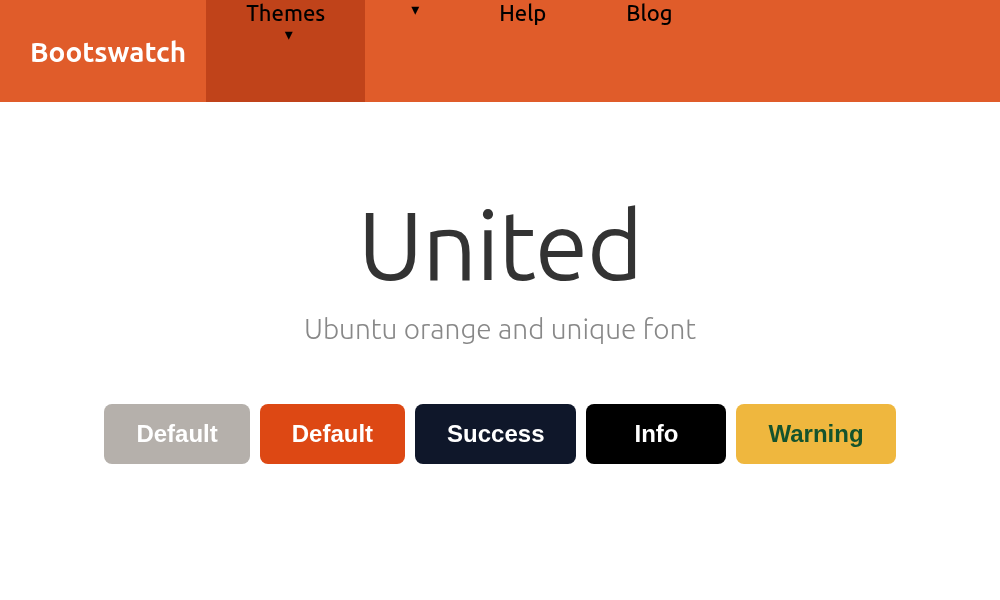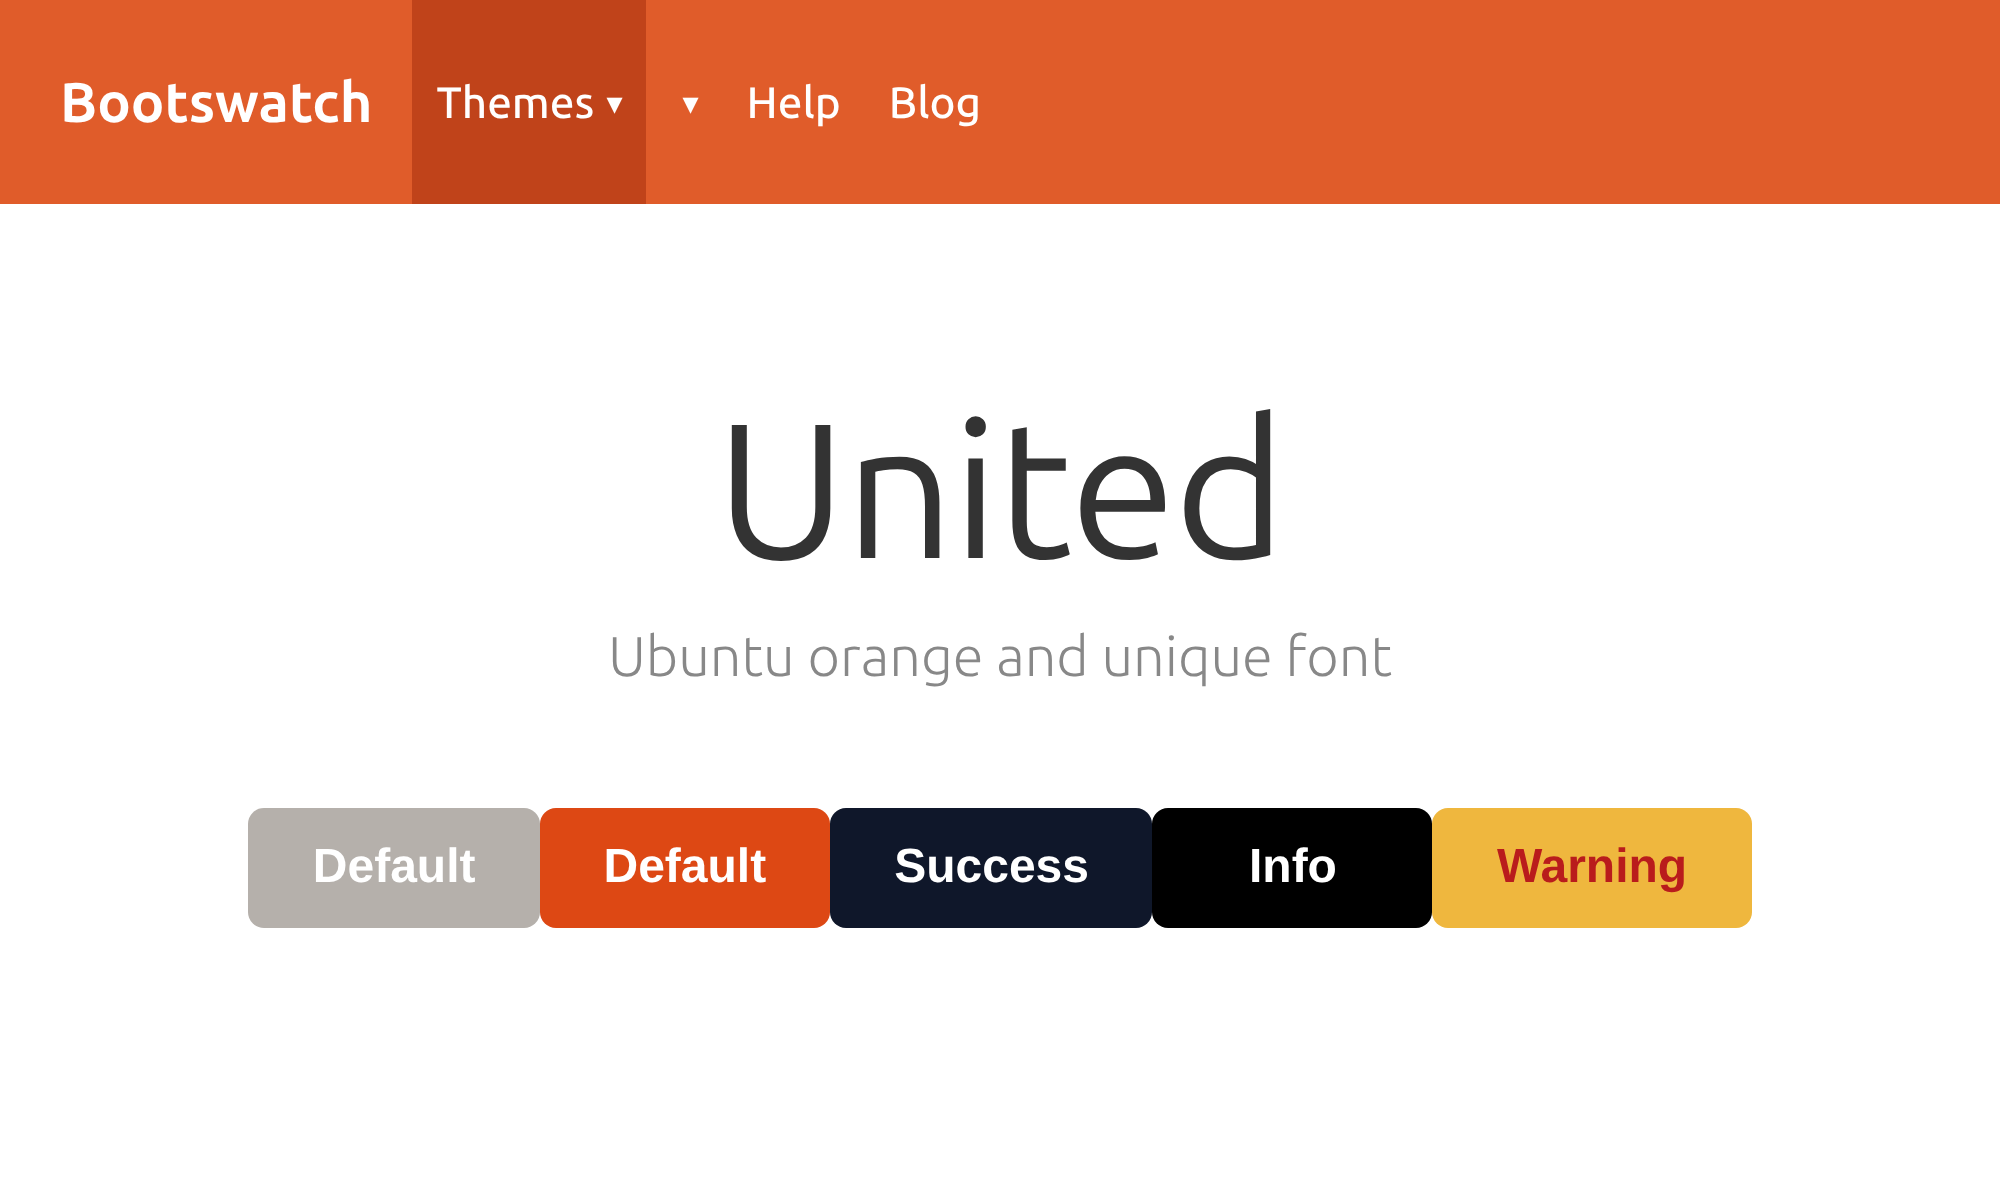--- a/index.html
+++ b/index.html
@@ -32,26 +32,27 @@
       font-size: 28px;
       font-weight: 700;
       padding: 0 20px 0 10px;
       text-decoration: none;
       cursor: pointer;
     }
 
     .navbar-item {
       display: flex;
       align-items: center;
-      color: #ffffff;
+      color: #000000;
       font-size: 22px;
       font-weight: 500;
-      padding: 0 12px;
+      padding: 0 40px;
       cursor: pointer;
       text-decoration: none;
+      flex-direction: column;
     }
 
     .navbar-item.active,
     .navbar-item:hover.active {
       background-color: #c0431a;
     }
 
     .navbar-item .dropdown-arrow {
       margin-left: 6px;
       font-size: 16px;
@@ -77,20 +78,21 @@
     .page-subtitle {
       font-size: 28px;
       color: #888;
       font-weight: 300;
       margin-bottom: 60px;
     }
 
     
     .buttons-row {
       display: flex;
+      gap: 10px;
       flex-wrap: wrap;
       justify-content: flex-end;
     }
 
     .btn {
       padding: 16px 32px;
       border: none;
       border-radius: 8px;
       font-size: 24px;
       font-weight: 600;
@@ -112,21 +114,21 @@
     .btn-success {
       background-color: #0f172a;
     }
 
     .btn-info {
       background-color: #000000;
     }
 
     .btn-warning {
       background-color: #efb73e;
-      color: #b91c1c;
+      color: #14532d;
     }
   </style>
 </head>
 <body>
 
 <nav class="navbar">
   <a class="navbar-brand">Bootswatch</a>
   <a class="navbar-item active">
     <span>Themes</span>
     <span class="dropdown-arrow">▾</span>

